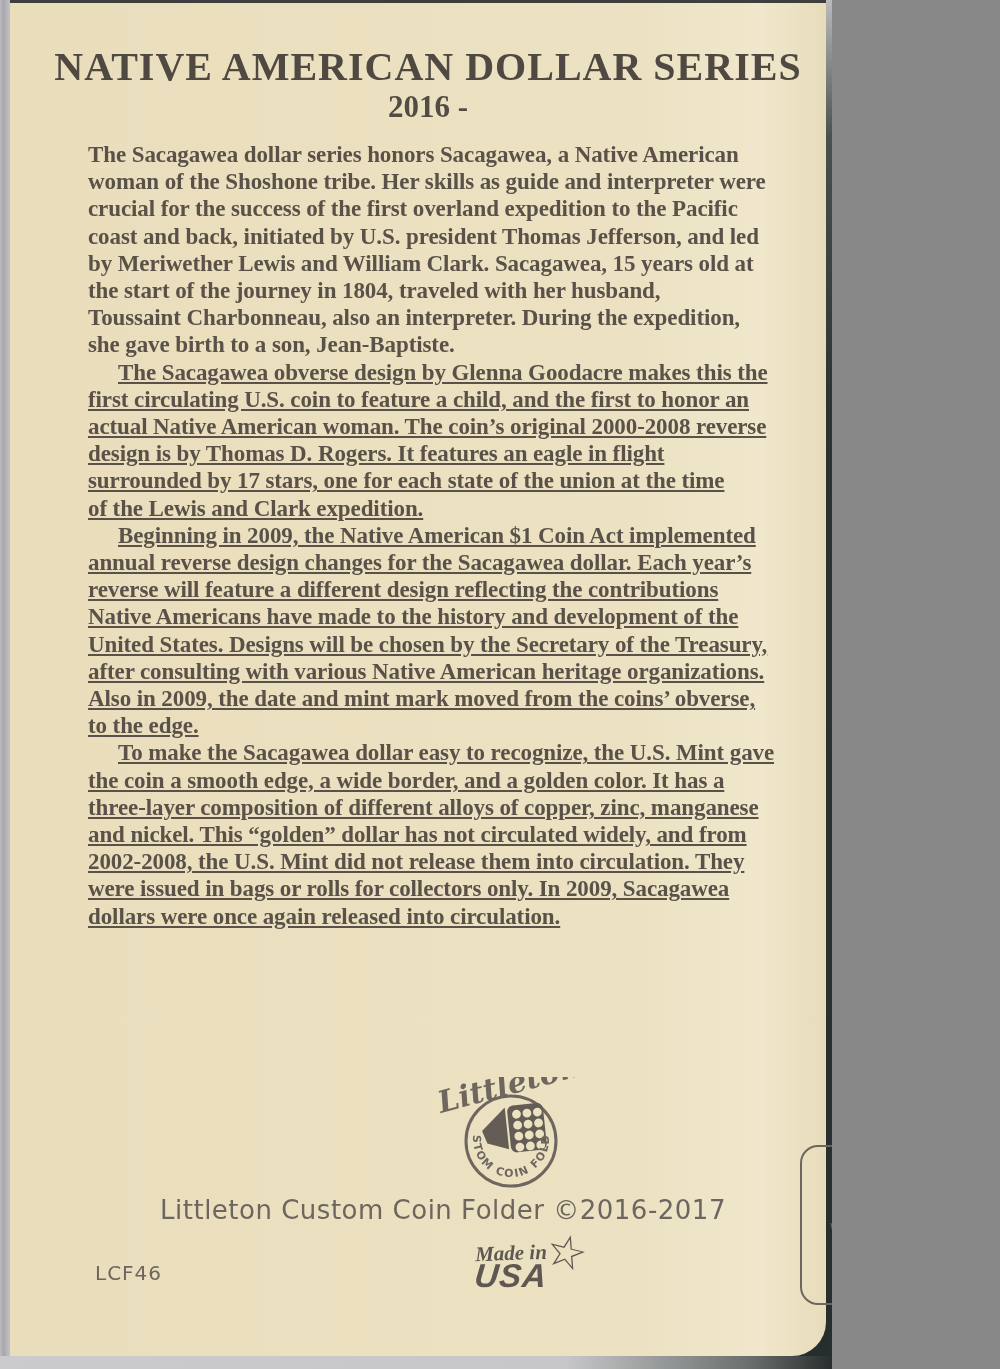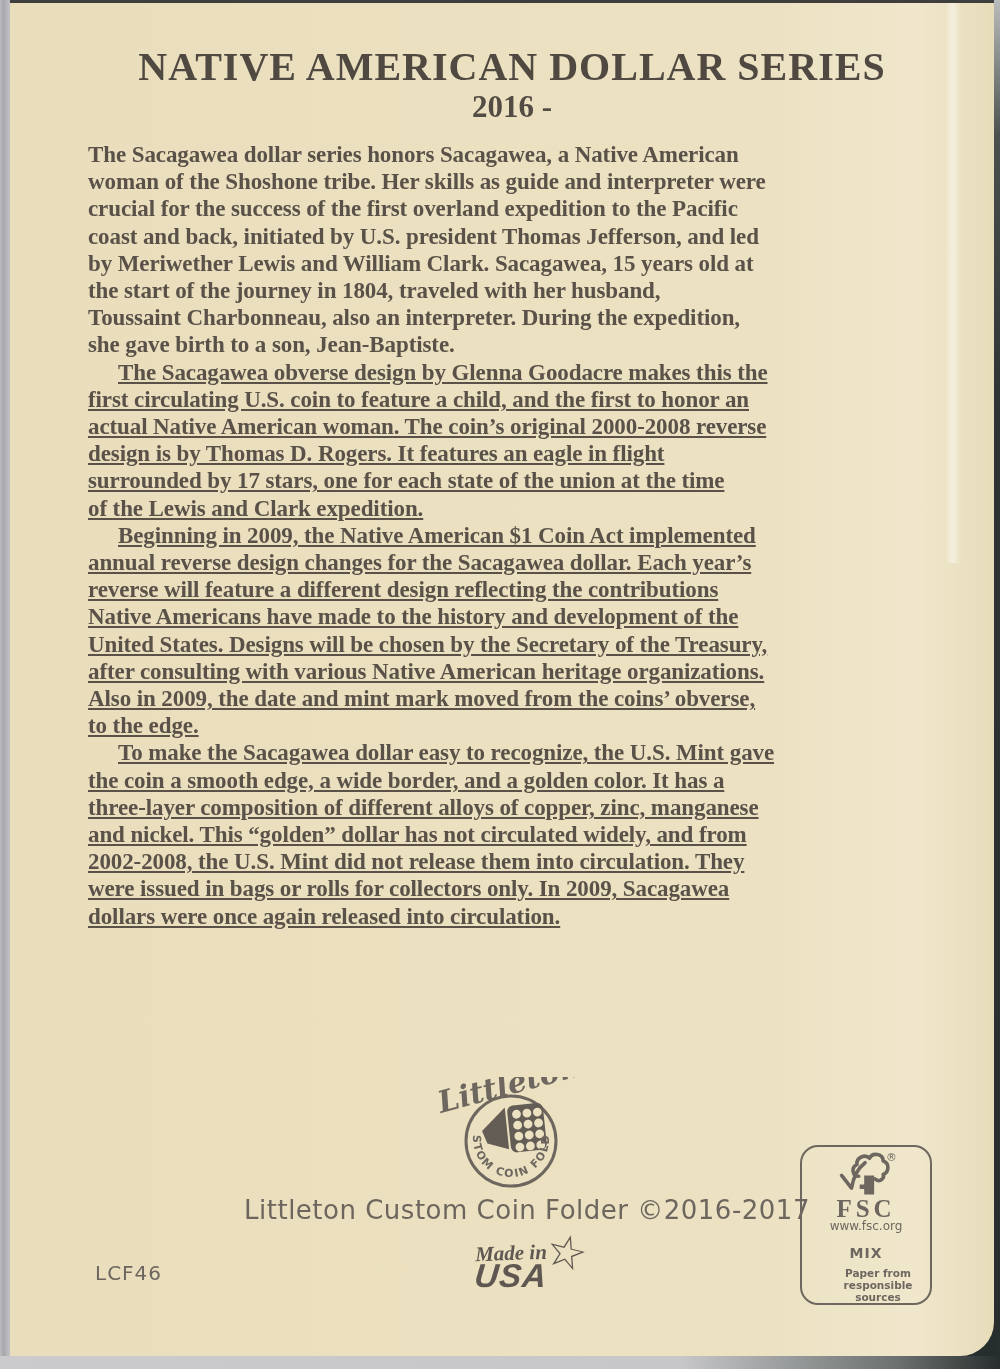--- a/index.html
+++ b/index.html
@@ -1,16 +1,16 @@
 <!DOCTYPE html>
 <html><head>
 <meta charset="utf-8">
 <style>
   html,body{margin:0;padding:0;background:#888;}
-  .scan{position:relative;width:1000px;height:1369px;overflow:hidden;background:#9ea0a4;
+  .scan{position:relative;width:832px;height:1369px;overflow:hidden;background:#9ea0a4;
         font-family:"Liberation Serif",serif;}
   
   .edge-top{position:absolute;left:0;top:0;right:0;height:3px;background:#3e3e3c;z-index:1;}
   .edge-left{position:absolute;left:0;top:0;width:10px;height:100%;
              background:linear-gradient(90deg,#bcbcc0,#a8a8ac 35%,#b6b6ba 70%,#c3c3c7);z-index:1;}
   .edge-right{position:absolute;right:0;top:0;width:6px;height:100%;
               background:linear-gradient(180deg,#b9bcba 0,#4a504e 10%,#2c3332 30%,#272e2d 100%);z-index:1;}
   .edge-bottom{position:absolute;left:0;bottom:0;right:0;height:13px;
                background:linear-gradient(90deg,#cbcbcd 0,#c7c7c9 68%,#6a706e 90%,#272e2d 100%);z-index:1;}
   .corner-dark{position:absolute;right:0;bottom:0;width:90px;height:70px;background:#262e2d;z-index:0;}

